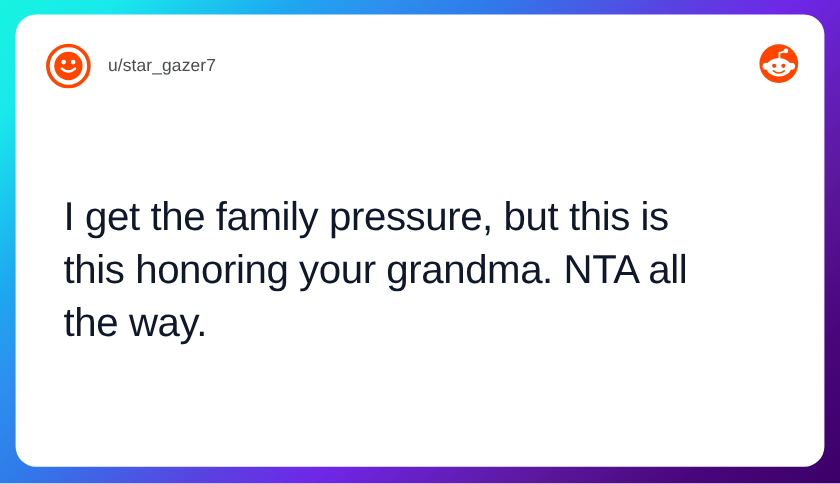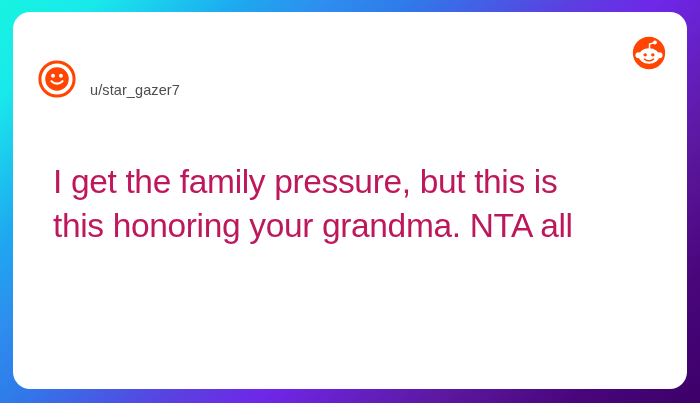--- a/index.html
+++ b/index.html
@@ -47,21 +47,21 @@
   }
 
   
   .card-header {
     position: absolute;
     left: 0;
     top: 0;
     right: 0;
     height: 86px;
     display: flex;
-    align-items: flex-end;
+    align-items: center;
   }
 
   .avatar {
     margin-left: 25px;
     width: 38px;
     height: 38px;
     flex: 0 0 auto;
     display: block;
   }
 
@@ -91,21 +91,21 @@
     top: 148px;
     right: 32px;
   }
 
   .post-line {
     font-family: "Liberation Sans", sans-serif;
     font-size: 33.5px;
     line-height: 44px;
     font-weight: 400;
     letter-spacing: -0.35px;
-    color: #be185d;
+    color: #0f172a;
     white-space: nowrap;
   }
 </style>
 </head>
 <body>
 
 <div id="screenshot">
 
   <div class="card">
 
@@ -140,17 +140,18 @@
 
           <path d="M14.6 27.2 Q20 31.2 25.4 27.2" fill="none" stroke="#FF4500" stroke-width="1.6" stroke-linecap="round"></path>
         </svg>
       </span>
 
     </div>
 
     <div class="post-body">
       <div class="post-line">I get the family pressure, but this is</div>
       <div class="post-line">this honoring your grandma. NTA all</div>
+      <div class="post-line">the way.</div>
     </div>
 
   </div>
 
 </div>
 
 </body></html>

